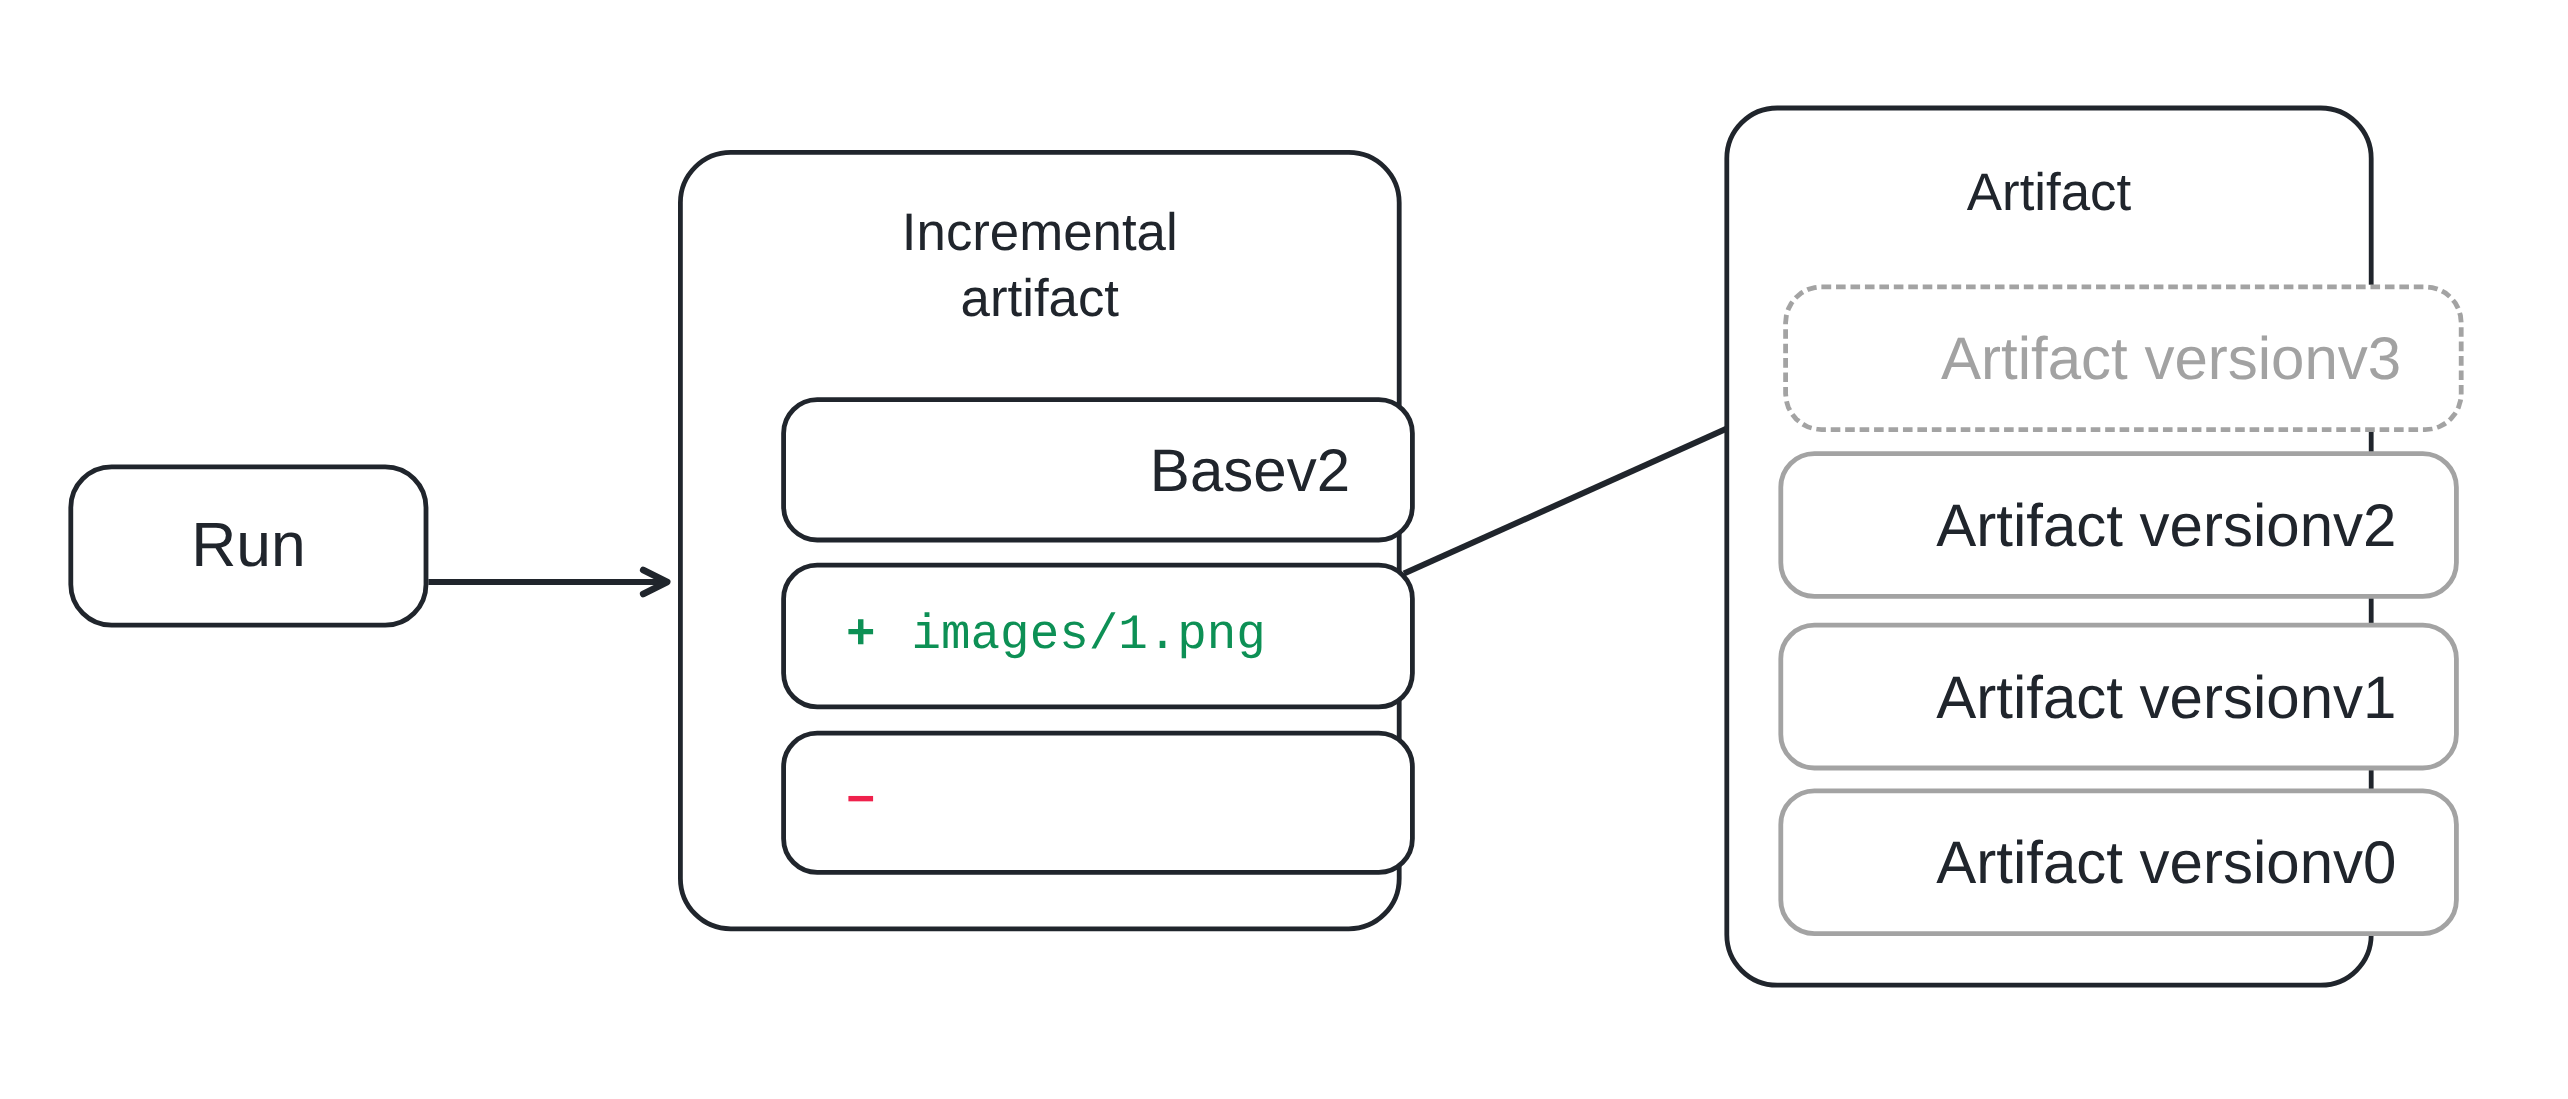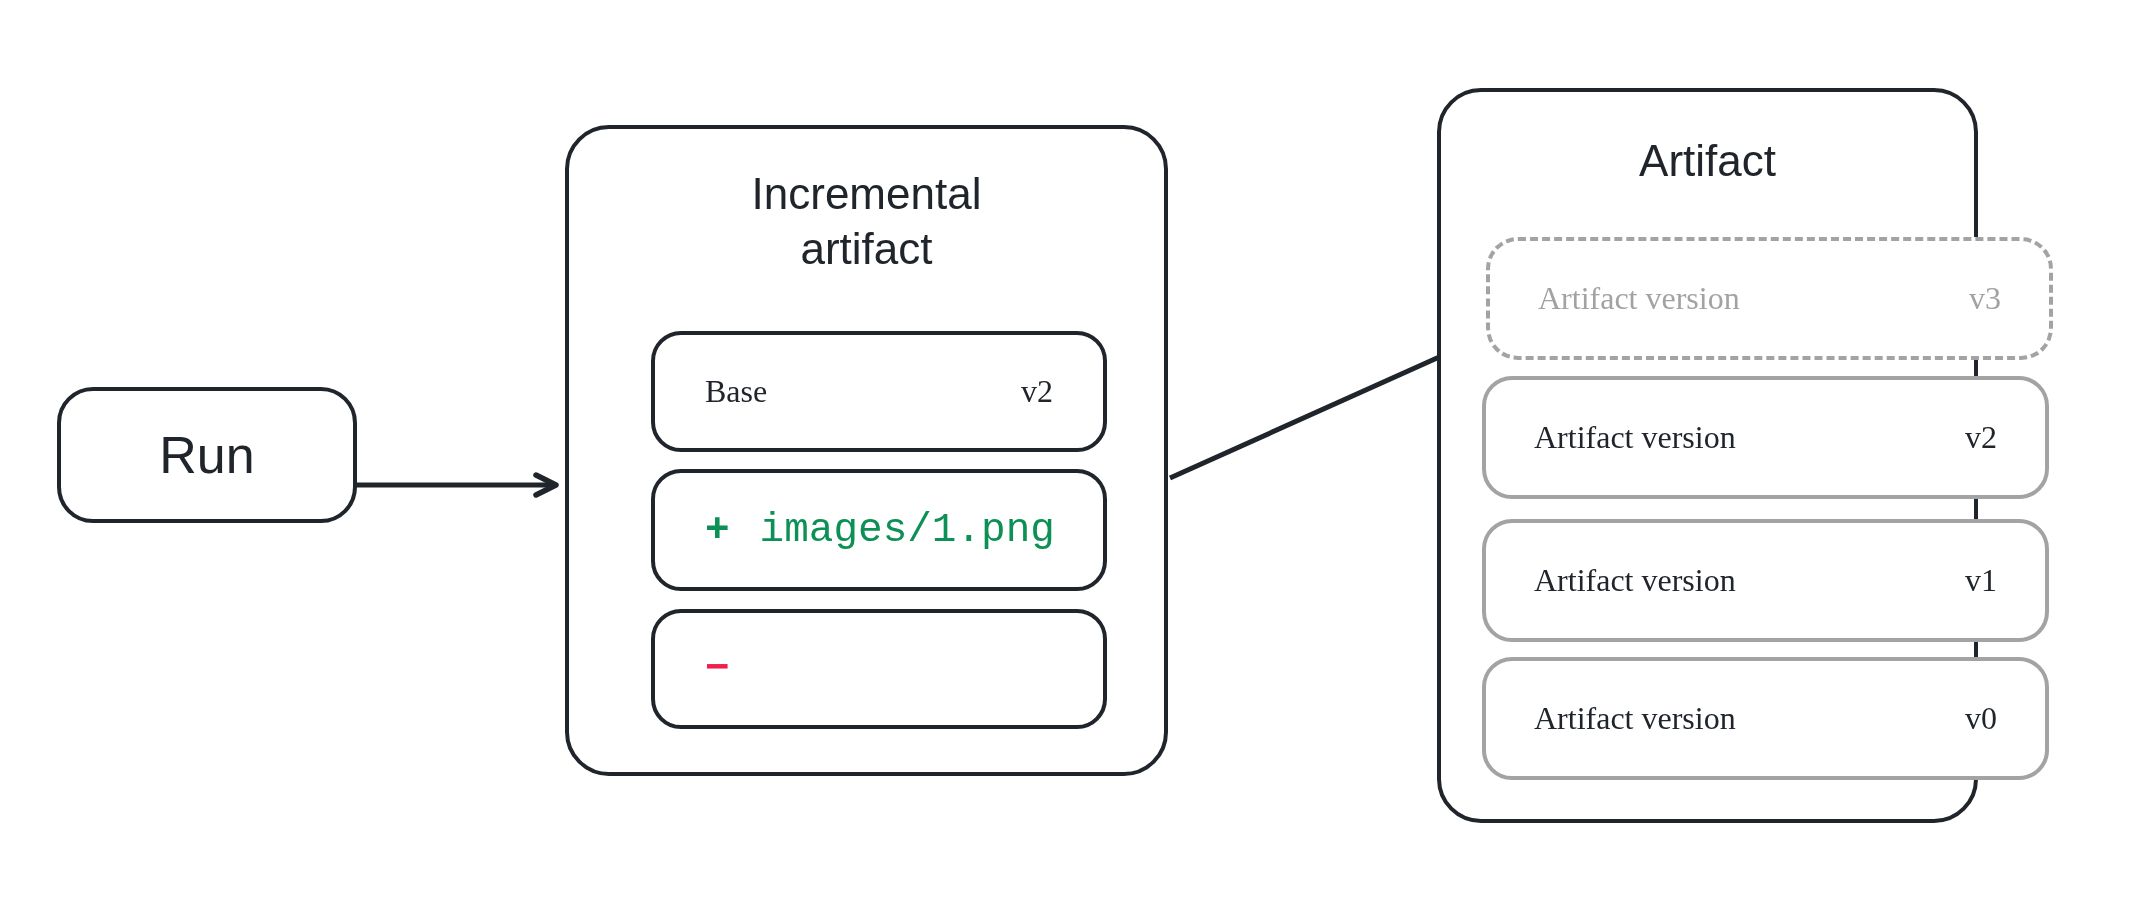--- a/index.html
+++ b/index.html
@@ -39,27 +39,26 @@
     font-size: 44px; line-height: 1.24;
   }
   .incremental-node .box-title { top: 38px; }
   .incremental-node .box-title span { display: inline-block; max-width: 330px; }
   .artifact-node .box-title { top: 42px; }
 
   .row {
     position: absolute;
     box-sizing: border-box;
     background: #fff;
-    display: flex; align-items: center; justify-content: space-between;
-    font-size: 32px;
-    font-family: Liberation Serif, serif;
+    display: flex; align-items: center; justify-content: flex-end;
+    font-size: 50px;
   }
 
   
-  .incremental-node .row { left: 82px; width: 456px; padding: 0 50px; }
+  .incremental-node .row { left: 82px; width: 528px; padding: 0 50px; }
   .row-base    { top: 202px; height: 121px; border: 4px solid var(--stroke); border-radius: 30px; }
   .row-added   { top: 340px; height: 122px; border: 4px solid var(--stroke); border-radius: 30px;
                  justify-content: flex-start; gap: 30px;
                  font-family: "Liberation Mono", "DejaVu Sans Mono", monospace;
                  font-size: 41px; color: var(--added, #0d9055); }
   .row-removed { top: 480px; height: 120px; border: 4px solid var(--stroke); border-radius: 30px;
                  justify-content: flex-start; gap: 30px;
                  font-family: "Liberation Mono", "DejaVu Sans Mono", monospace;
                  font-size: 41px; color: var(--removed, #ef214c); }
   .diff-symbol { font-weight: bold; }

